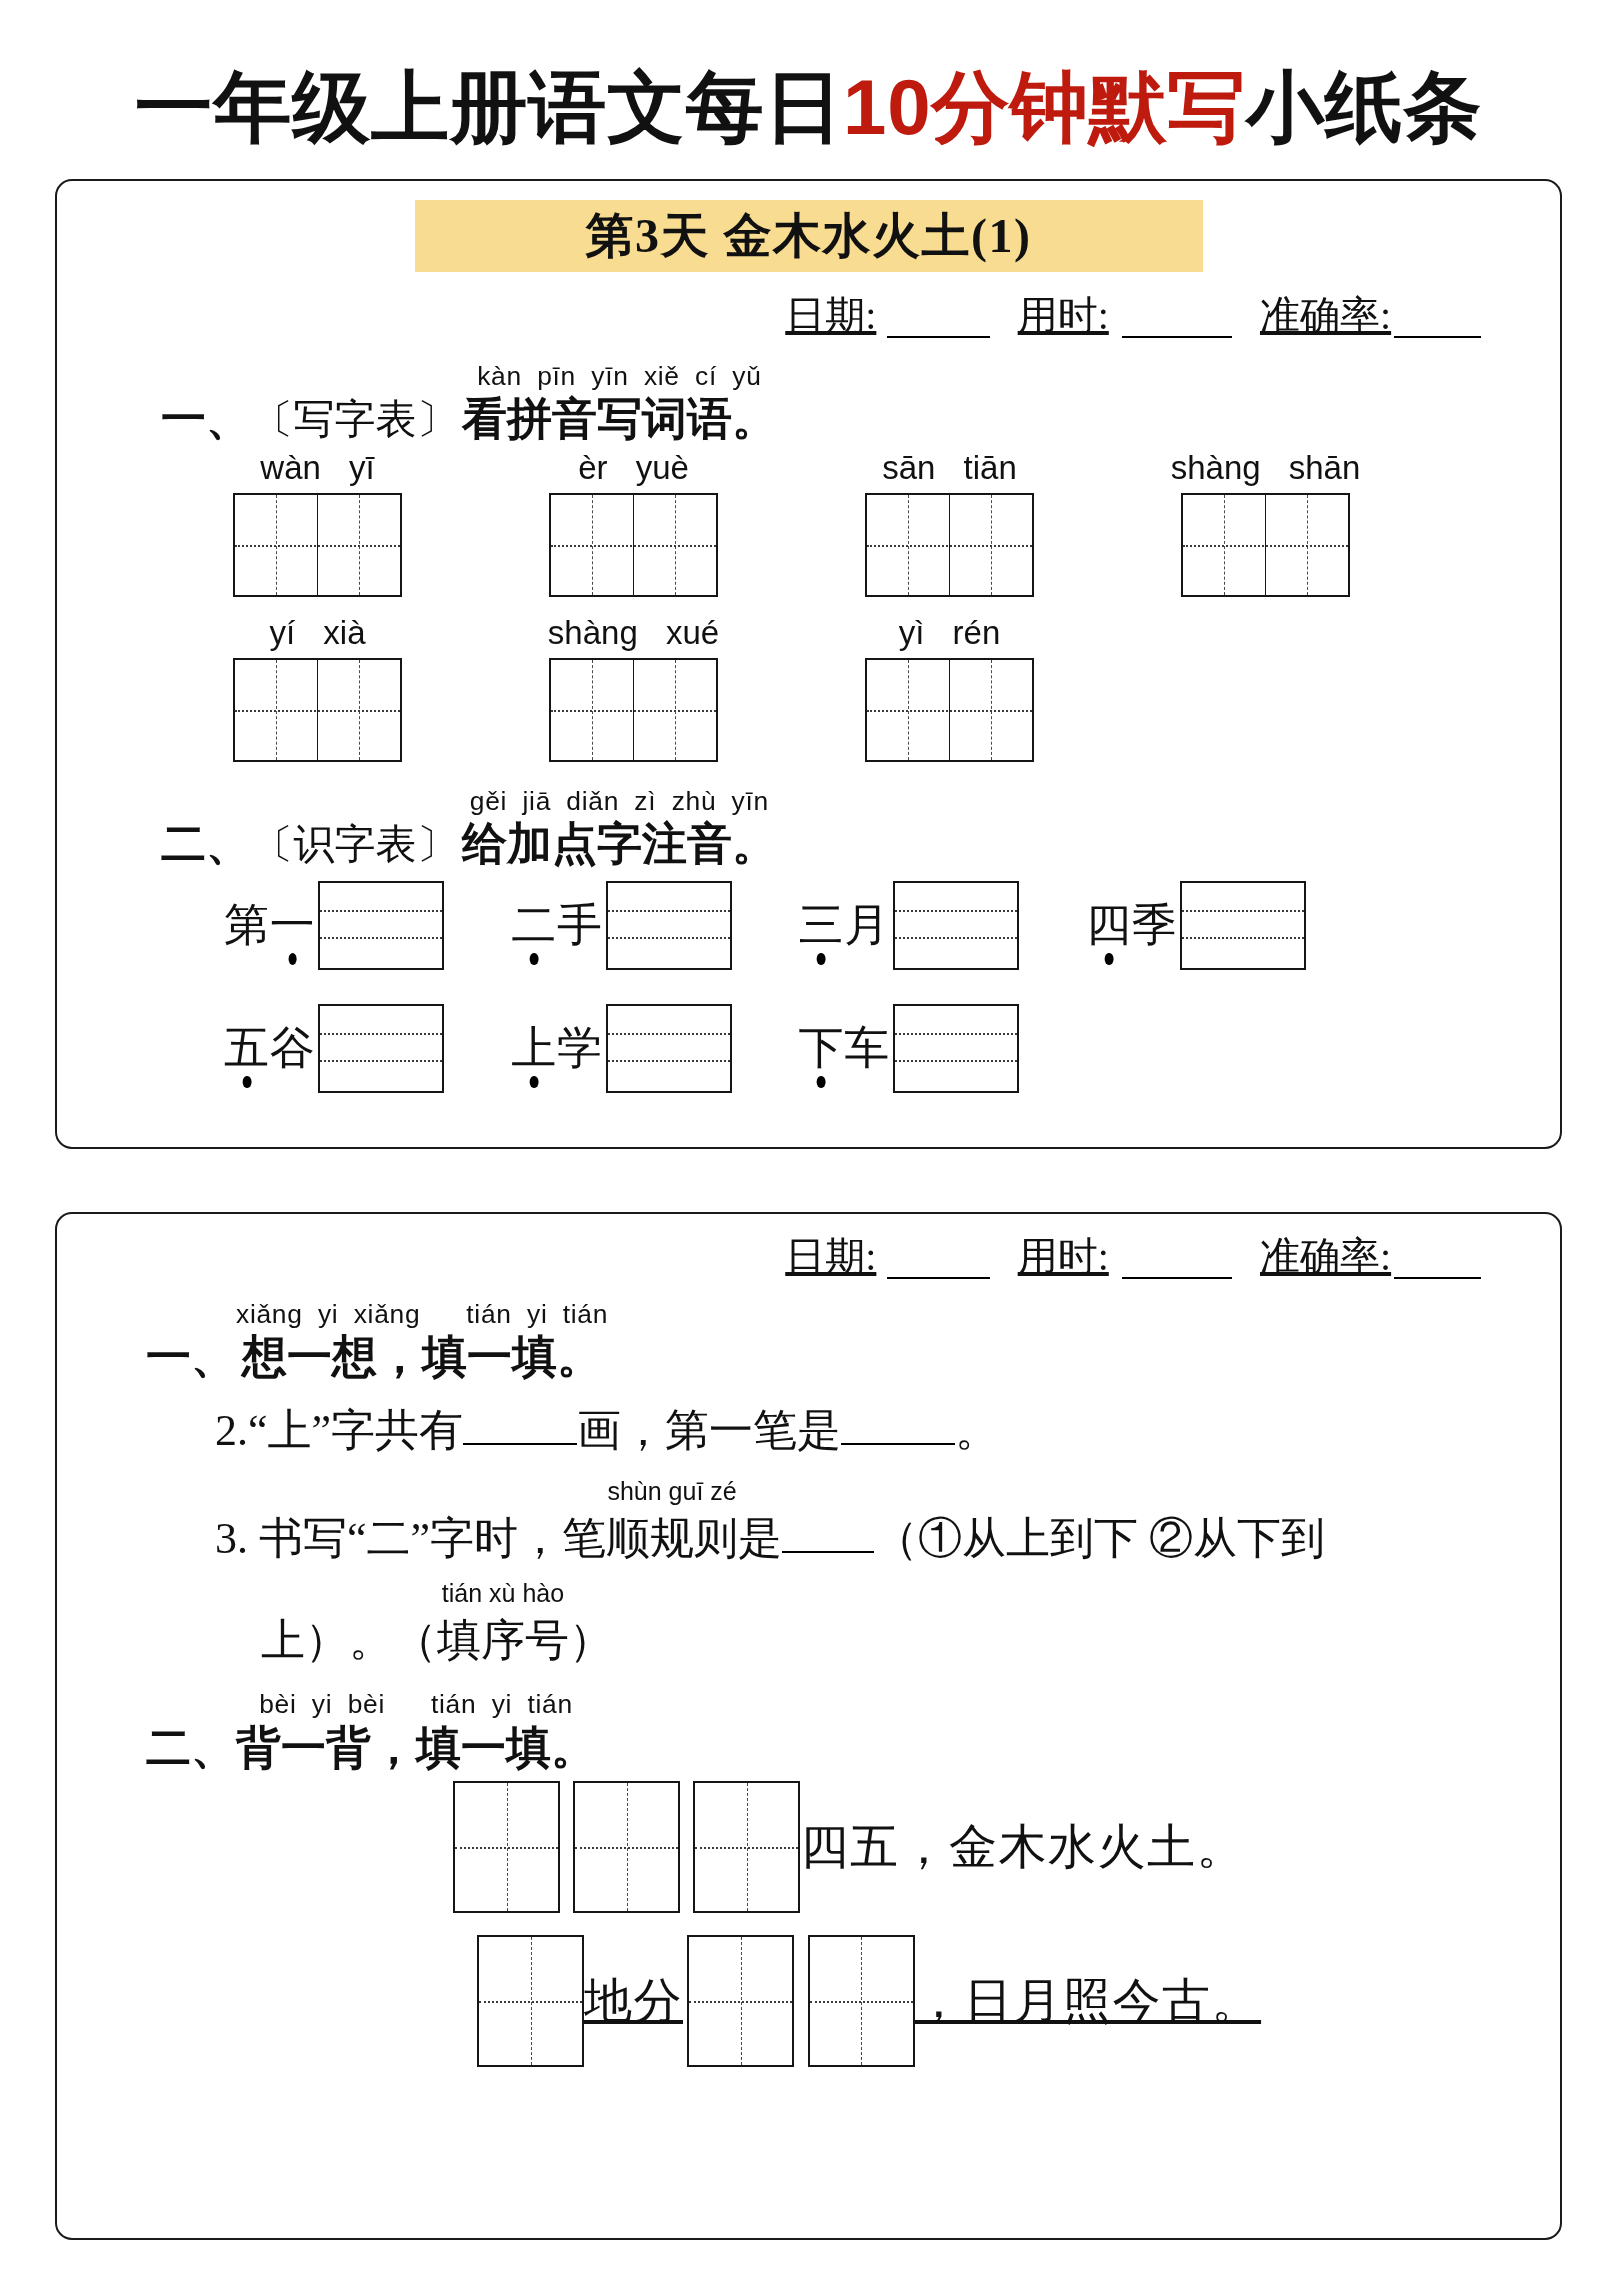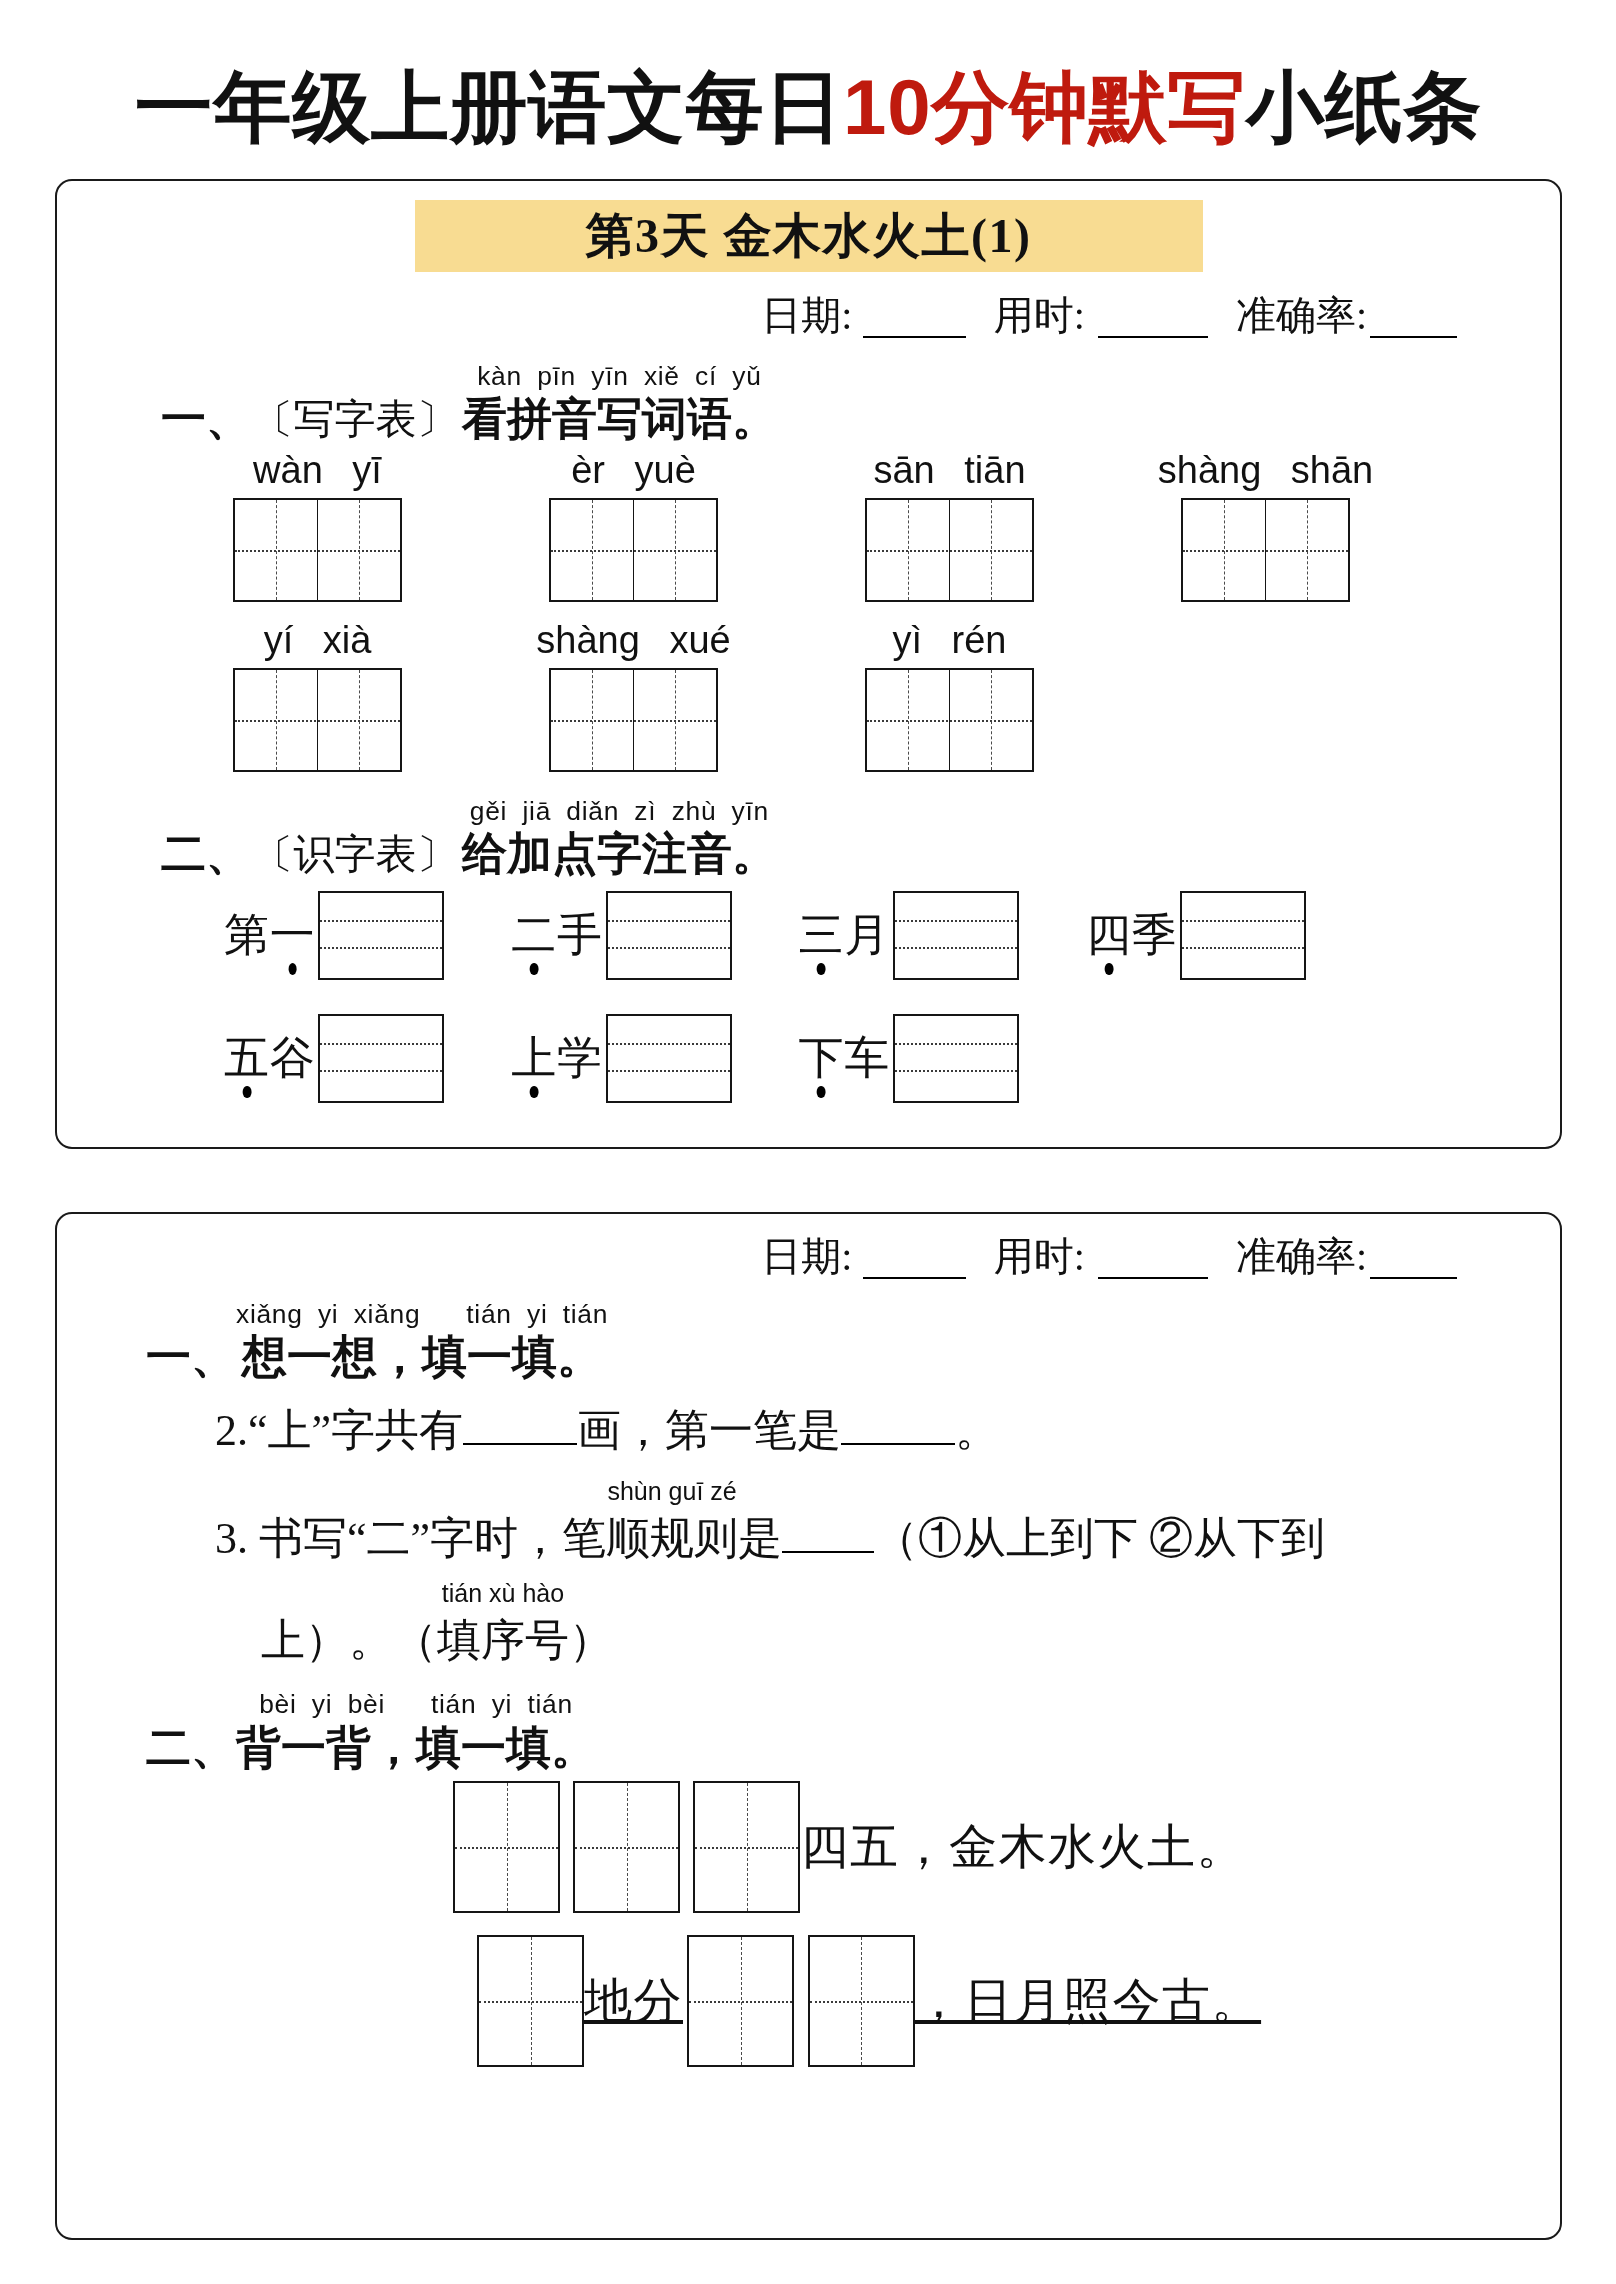--- a/index.html
+++ b/index.html
@@ -18,38 +18,38 @@
   .card{width:1507px;margin:0 auto;border:2.9px solid #1a1a1a;border-radius:17px;
         background:#fff;box-sizing:border-box;overflow:hidden;}
   .card1{margin-top:26.4px;height:970px;}
   .card2{margin-top:63px;height:1028px;}
 
   .banner{width:788px;height:72px;margin:19px auto 0;background:var(--yellow,#f8dc92);
           display:flex;align-items:center;justify-content:center;
           font-size:48px;font-weight:700;letter-spacing:1.5px;}
 
   .meta-row{display:flex;justify-content:flex-end;align-items:flex-end;
-            margin-top:22px;padding-right:103px;font-size:40px;line-height:1.1;}
+            margin-top:22px;padding-right:79px;font-size:40px;line-height:1.1;text-decoration:underline;}
   .meta-row .lbl{margin-left:28px;}
   .meta-row .lbl:first-child{margin-left:0;}
   .blank{display:inline-block;border-bottom:2.9px solid #000;height:38px;}
   .b140{width:103px;margin-left:10.3px;} .b150{width:110px;margin-left:13.2px;} .b118{width:87px;margin-left:2.9px;}
 
   
   .sec-head{display:flex;align-items:flex-end;font-size:45px;line-height:1.05;}
   .sec-head .num{font-family:"Liberation Sans",sans-serif;font-weight:700;}
   .sec-head .tag{font-size:41px;padding:0 4.4px 1.5px 1.5px;}
   .rubyblock{display:inline-flex;flex-direction:column;align-items:center;}
   .rubyblock .py{font-size:26.4px;letter-spacing:0.7px;word-spacing:7.3px;margin-bottom:4.4px;}
 
   
   .pw-row{display:flex;gap:147px;margin-left:176px;margin-top:8.8px;}
   .pw-row.second{margin-top:19px;}
   .pw-group{width:169px;display:flex;flex-direction:column;align-items:center;}
-  .pw-label{font-family:"Liberation Sans",sans-serif;font-size:38px;line-height:1;
+  .pw-label{font-family:"Liberation Sans",sans-serif;font-size:33px;line-height:1;
             margin-bottom:8.8px;white-space:nowrap;word-spacing:19px;}
   .grid2{display:flex;width:169px;height:104px;border:2.2px solid #151515;position:relative;box-sizing:border-box;}
   .grid2 .cell{flex:1;position:relative;}
   .grid2 .cell + .cell{border-left:1.5px solid #151515;}
   .grid2 .cell::before{content:"";position:absolute;top:0;bottom:0;left:50%;border-left:1.5px dashed #4a4a4a;}
   .grid2::after{content:"";position:absolute;left:0;right:0;top:50%;border-top:2.2px dotted #3a3a3a;}
 
   
   .anno-row{display:flex;gap:67px;margin-left:167px;margin-top:13.2px;}
   .anno-row.second{margin-top:34px;}

